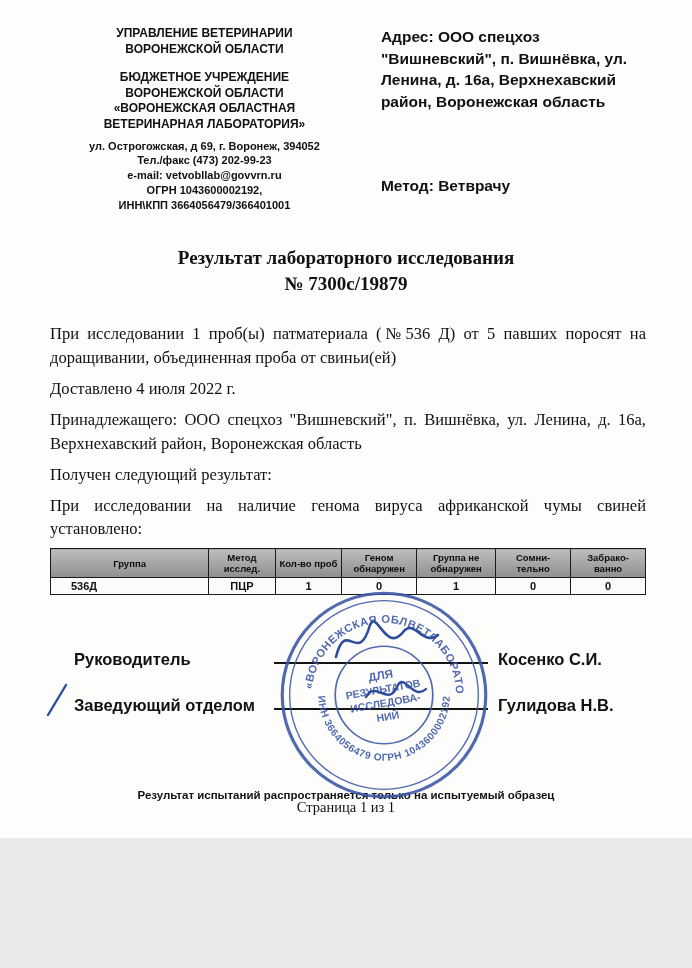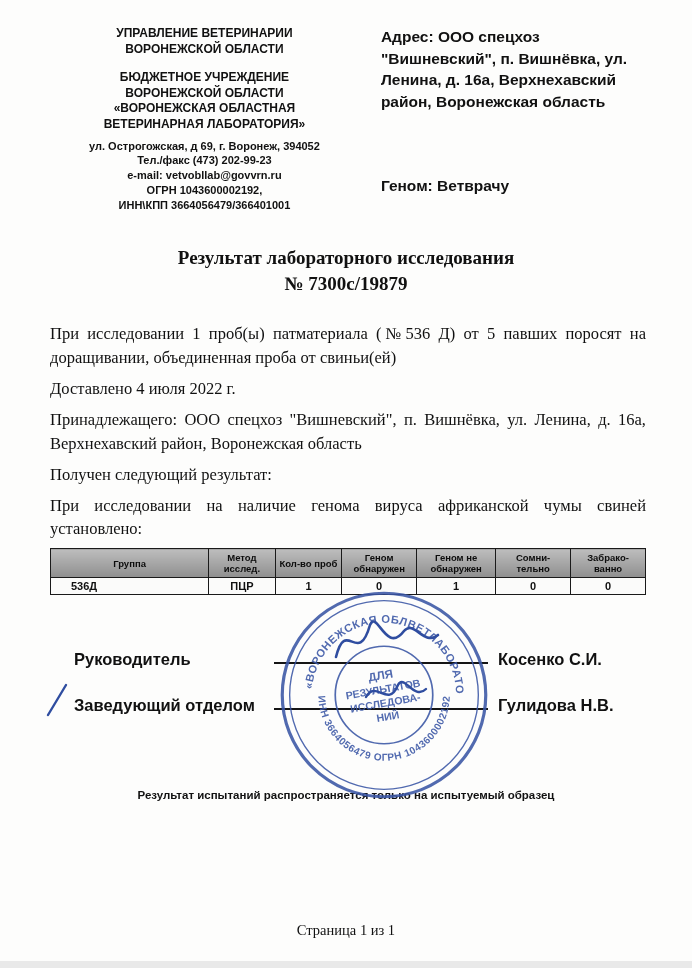--- a/index.html
+++ b/index.html
@@ -1,17 +1,17 @@
 <!DOCTYPE html>
 <html><head>
 <meta charset="utf-8">
 <style>
   html,body { margin:0; padding:0; background:#e9e9e9; }
   .page {
-    width:692px; height:961px; margin:0 auto; position:relative;
+    width:692px; height:838px; margin:0 auto; position:relative;
     background:#fdfdfc; color:#111; overflow:hidden; box-sizing:border-box;
     padding-top:26px; font-family:"Liberation Serif", serif;
   }
   
   .header { display:flex; padding:0 36px 0 56px; }
   .lh { width:300px; text-align:center; font-family:"Liberation Sans", sans-serif; }
   .lh-dept { font-weight:700; font-size:12px; line-height:1.3; white-space:pre-line; }
   .lh-inst { font-weight:700; font-size:12px; line-height:1.3; margin-top:13px; white-space:pre-line; }
   .lh-line { font-weight:700; font-size:11px; line-height:1.35; }
   .lh-line.first { margin-top:6px; }
@@ -64,21 +64,21 @@
 «ВОРОНЕЖСКАЯ ОБЛАСТНАЯ
 ВЕТЕРИНАРНАЯ ЛАБОРАТОРИЯ»</div>
       <div class="lh-line first">ул. Острогожская, д 69, г. Воронеж, 394052</div>
       <div class="lh-line">Тел./факс  (473) 202-99-23</div>
       <div class="lh-line">e-mail: vetvobllab@govvrn.ru</div>
       <div class="lh-line">ОГРН 1043600002192,</div>
       <div class="lh-line">ИНН\КПП 3664056479/366401001</div>
     </div>
     <div class="rh">
       <div class="rh-addr">Адрес: ООО спецхоз "Вишневский", п. Вишнёвка, ул. Ленина, д. 16а, Верхнехавский район, Воронежская область</div>
-      <div class="rh-to">Геном: Ветврачу</div>
+      <div class="rh-to">Метод: Ветврачу</div>
     </div>
   </div>
 
   <div class="title-block">
     <div>Результат лабораторного исследования</div>
     <div>№ 7300с/19879</div>
   </div>
 
   <div class="body">
     <p>При исследовании 1 проб(ы) патматериала (№536 Д) от 5 павших поросят на доращивании, объединенная проба от свиньи(ей)</p>
@@ -99,21 +99,21 @@
         <col style="width:72px">
     </colgroup>
     <thead>
       <tr>
         <th>Группа</th>
         <th>Метод
 исслед.</th>
         <th>Кол-во проб</th>
         <th>Геном
 обнаружен</th>
-        <th>Геном не
+        <th>Группа не
 обнаружен</th>
         <th>Сомни-
 тельно</th>
         <th>Забрако-
 ванно</th>
       </tr>
     </thead>
     <tbody>
       <tr>
         <td class="c-left">536Д</td>

